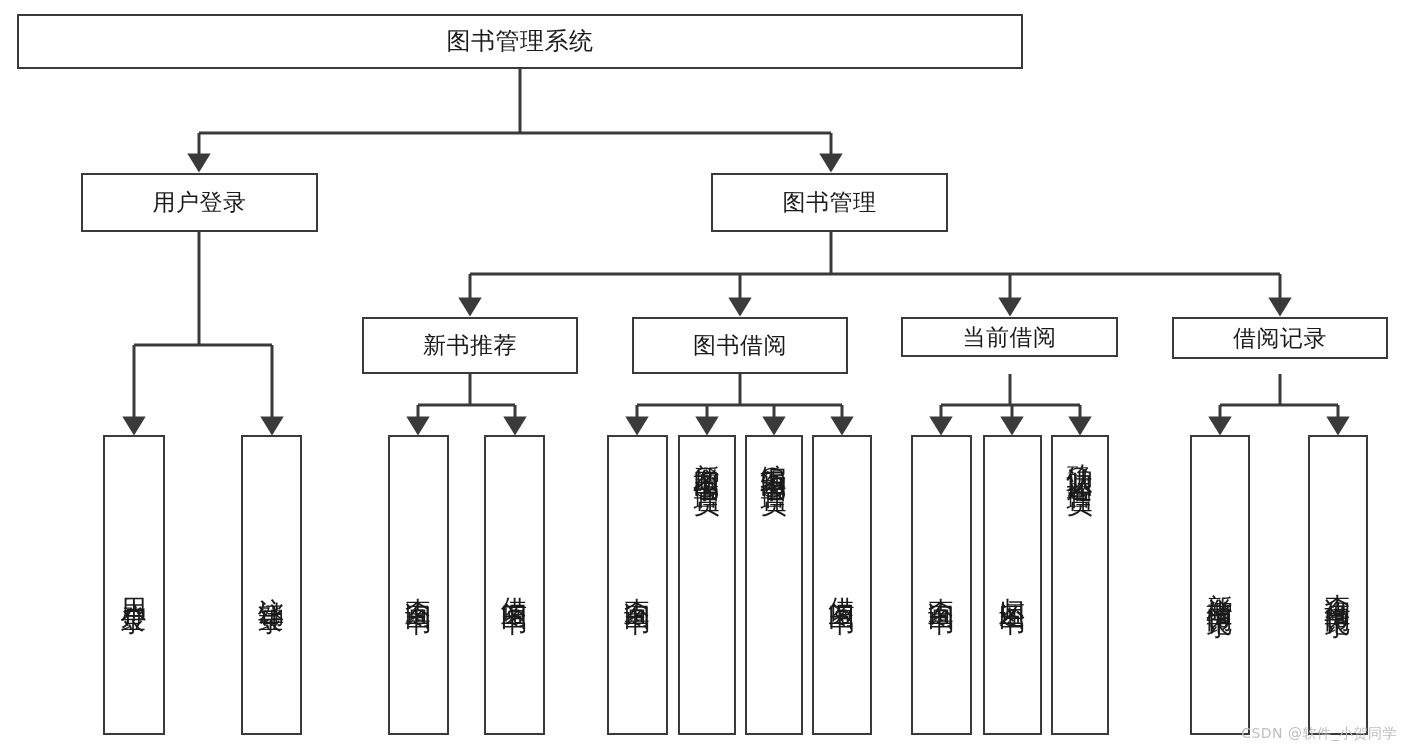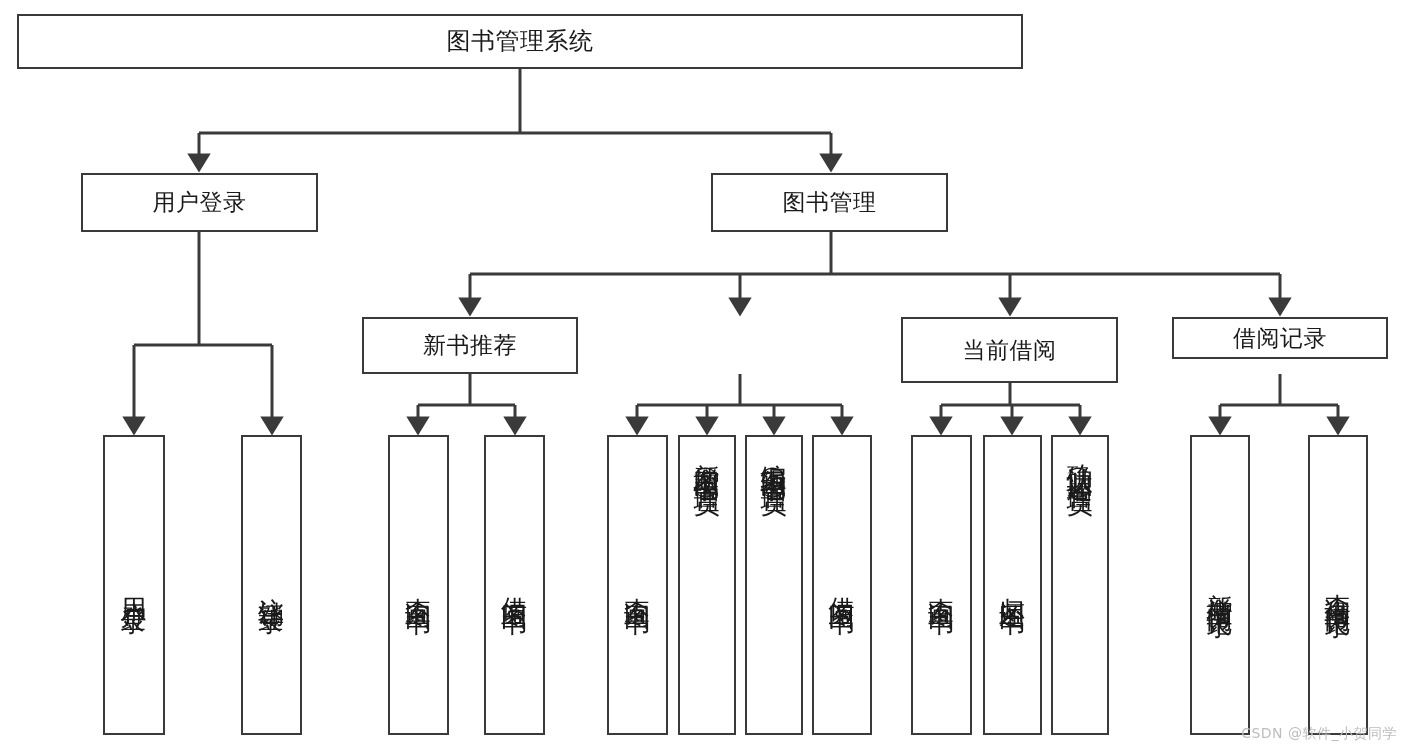--- a/index.html
+++ b/index.html
@@ -154,21 +154,24 @@
   <div class="node horiz" style="left:81px; top:173px; width:237px; height:59px;">
     <span class="label">用户登录</span>
   </div>
   <div class="node horiz" style="left:362px; top:317px; width:216px; height:57px;">
     <span class="label">新书推荐</span>
   </div>
 
   <div class="node horiz" style="left:711px; top:173px; width:237px; height:59px;">
     <span class="label">图书管理</span>
   </div>
-  <div class="node horiz" style="left:901px; top:317px; width:217px; height:66px;">
+  <div class="node horiz" style="left:632px; top:317px; width:216px; height:57px;">
+    <span class="label">图书借阅</span>
+  </div>
+  <div class="node horiz" style="left:901px; top:317px; width:217px; height:40px;">
     <span class="label">当前借阅</span>
   </div>
   <div class="node horiz" style="left:1172px; top:317px; width:216px; height:42px;">
     <span class="label">借阅记录</span>
   </div>
 
   <div class="node vert centered" style="left:103px; top:435px; width:62px; height:300px;">
     <span class="label">用户登录</span>
   </div>
   <div class="node vert centered" style="left:241px; top:435px; width:61px; height:300px;">

